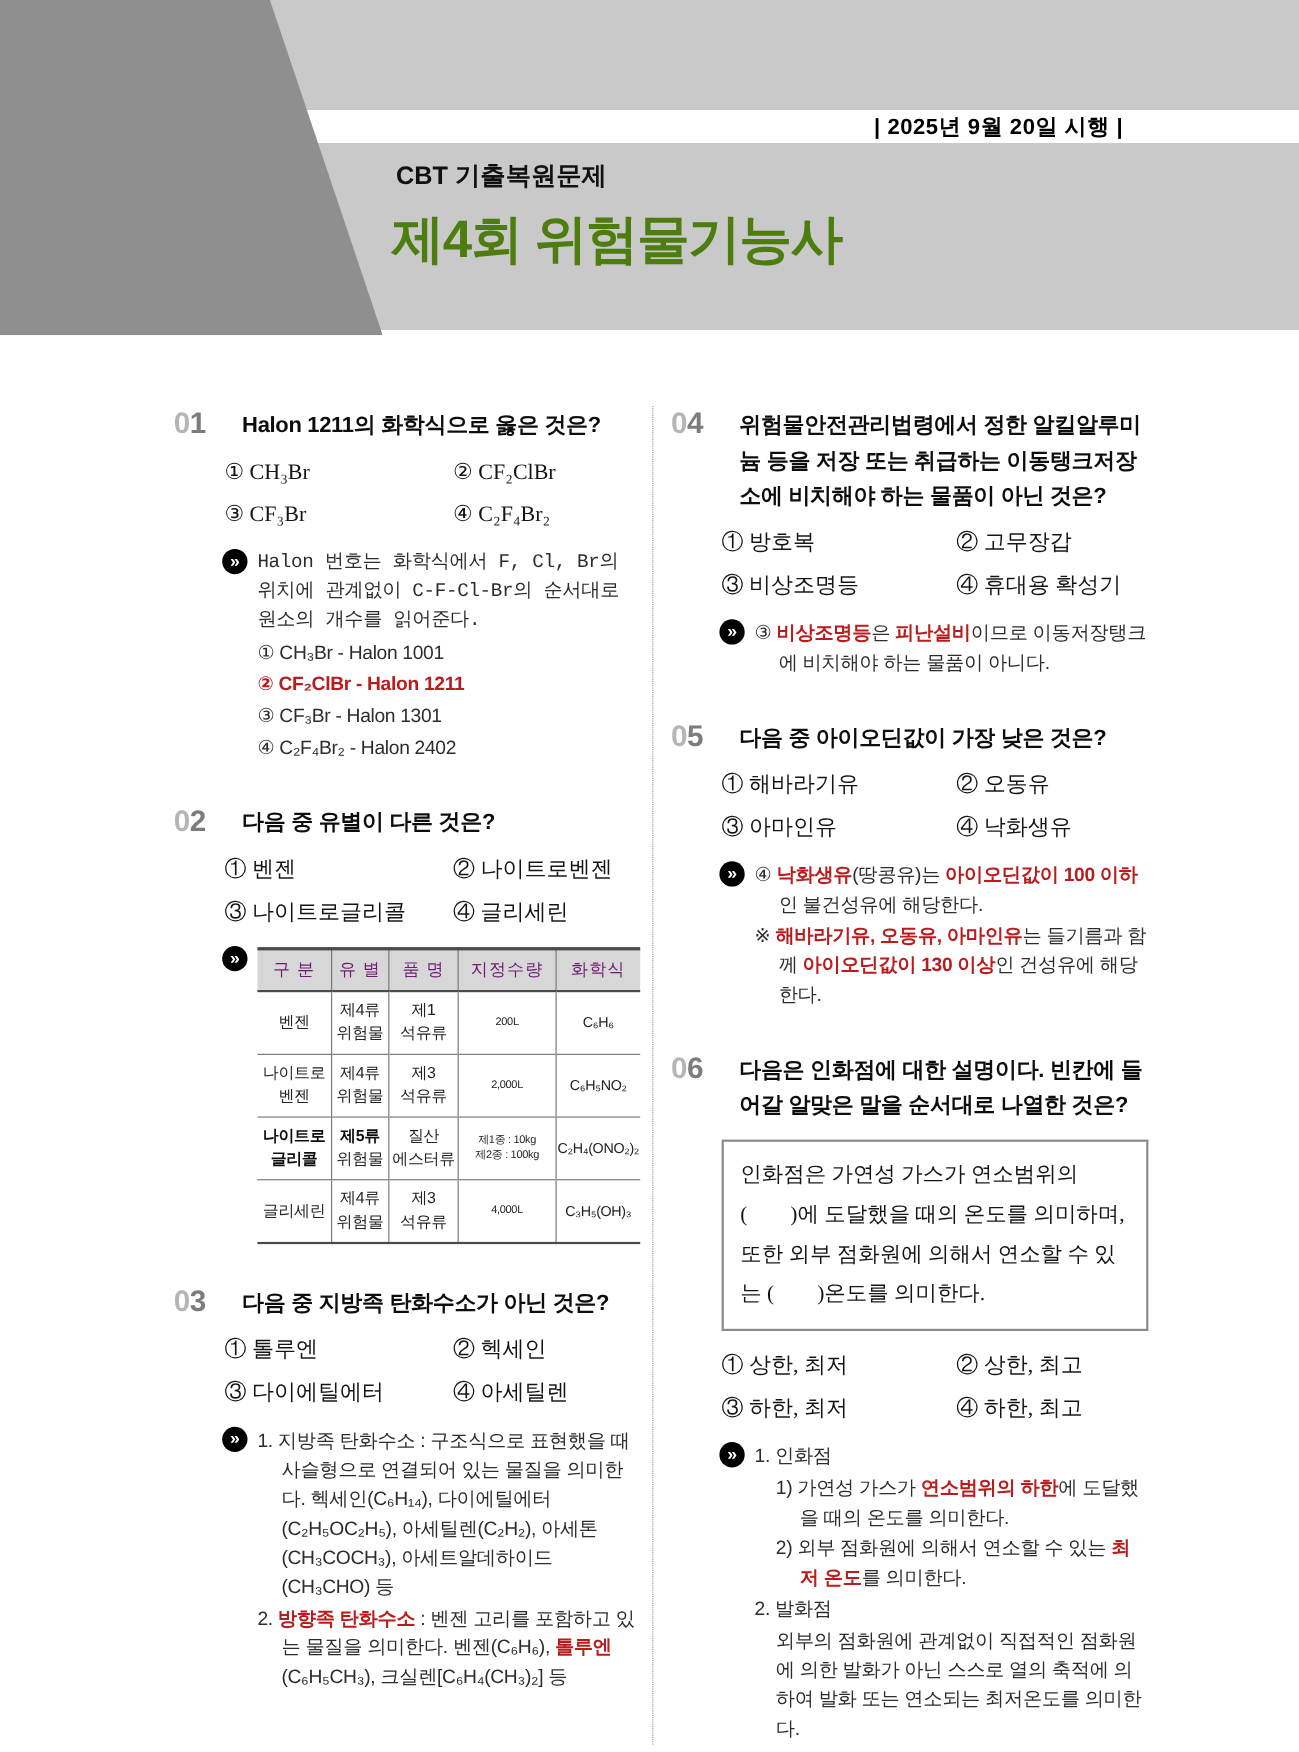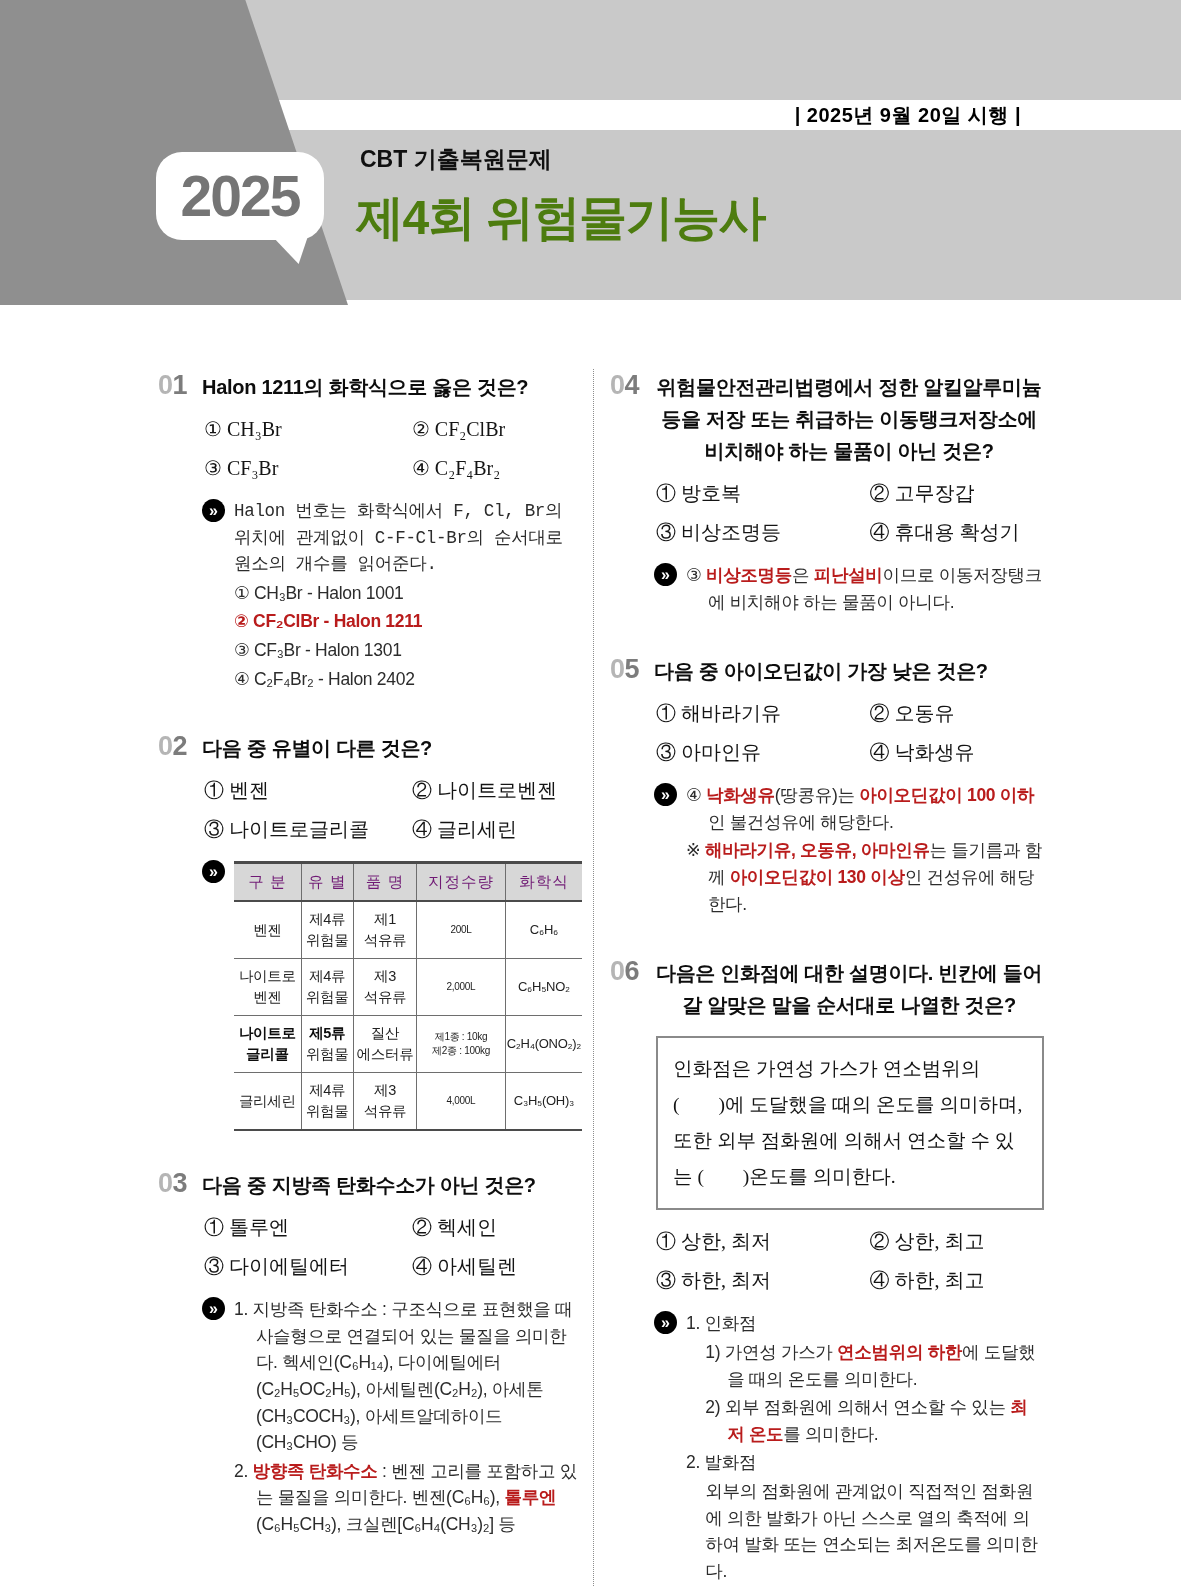--- a/index.html
+++ b/index.html
@@ -24,21 +24,21 @@
   .hdr-title{position:absolute;left:356px;top:186px;font-size:48px;font-weight:800;
              color:#4d7c0f;letter-spacing:-1.5px;}
 
   
   .content{display:flex;margin:64px 0 0 158px;width:886px;align-items:stretch;}
   .col-l{width:424px;padding-right:11px;border-right:1px dotted #8d8d8d;}
   .col-r{width:434px;padding-left:16px;}
 
   .q{margin-bottom:36px;}
   .q:last-child{margin-bottom:0;}
-  .q-head{display:flex;gap:15px;margin-bottom:10px;text-align:center;}
+  .q-head{display:flex;gap:33px;margin-bottom:10px;}
   .q-num{flex:none;font-size:27px;font-weight:800;line-height:1.25;letter-spacing:-0.5px;}
   .q-num .l{color:#b5b5b5;}
   .q-num .d{color:#7c7c7c;}
   .q-text{font-size:20px;font-weight:700;color:#0d0d0d;line-height:1.6;padding-top:2px;letter-spacing:-0.3px;}
 
   .choices{margin:13px 0 17px 46px;display:grid;grid-template-columns:55% 45%;row-gap:13px;
            font-family:"Liberation Serif","DejaVu Serif",serif;font-size:20px;color:#141414;}
   .choice{line-height:1.3;white-space:nowrap;}
 
   .qbox{margin:15px 0 18px 46px;border:2px solid #8a8a8a;padding:13px 15px;
@@ -71,24 +71,20 @@
 <body>
 
 <div class="page">
 
   <header class="hdr">
     <div class="hdr-band"></div>
     <div class="hdr-strip">
       <span>| 2025년 9월 20일 시행 |</span>
     </div>
     <div class="hdr-diag"></div>
-    <div class="bubble">
-      <span>2025</span>
-      <div class="bubble-tail"></div>
-    </div>
     <div class="hdr-sub">CBT 기출복원문제</div>
     <div class="hdr-title">제4회 위험물기능사</div>
   </header>
 
   <main class="content">
     <div class="col-l">
         <section class="q">
           <div class="q-head">
             <span class="q-num"><span class="l">0</span><span class="d">1</span></span>
             <div class="q-text">Halon 1211의 화학식으로 옳은 것은?</div>

